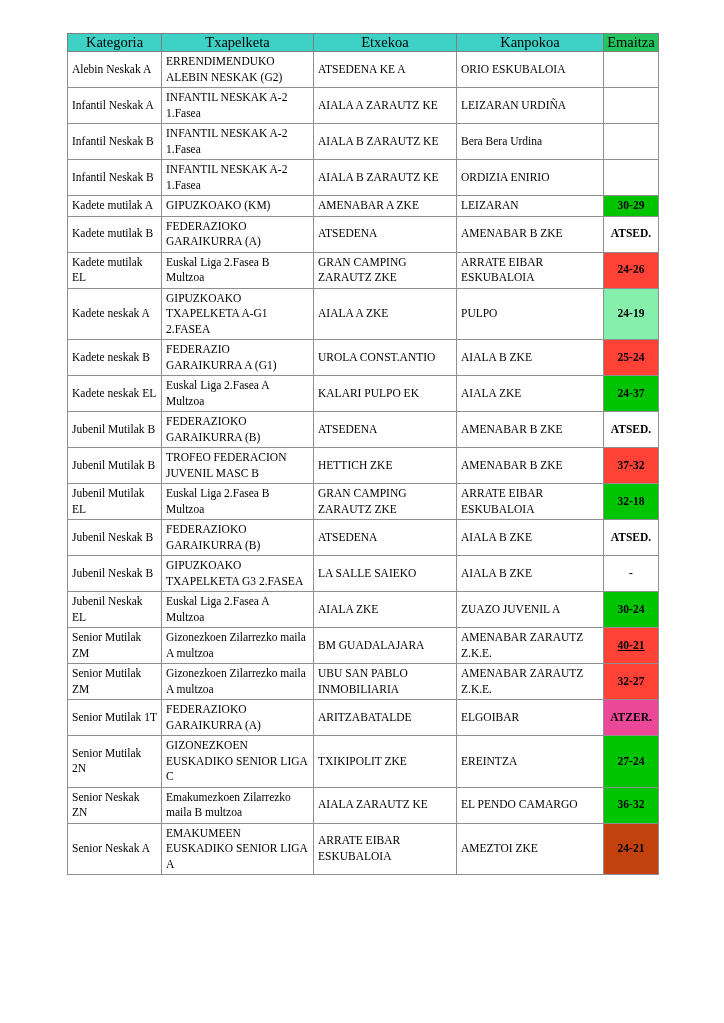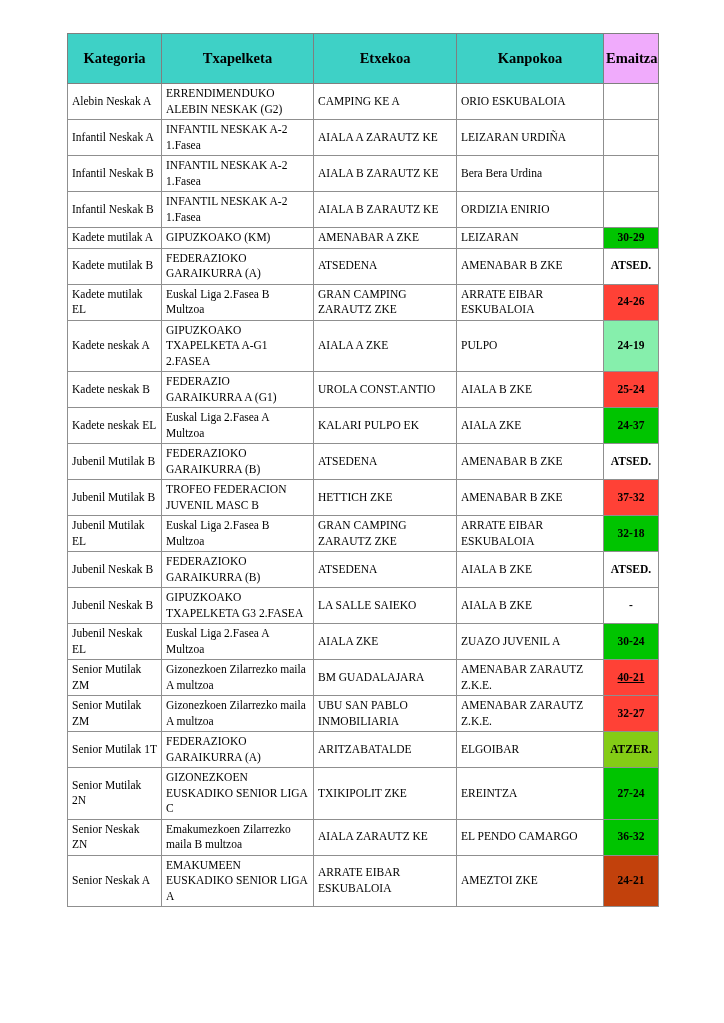--- a/index.html
+++ b/index.html
@@ -20,23 +20,23 @@
     position: absolute;
     left: 67px;
     top: 33px;
     width: 591px;
     border-collapse: collapse;
     table-layout: fixed;
   }
   table.results th {
     border: 1px solid #7f7f7f;
     font-size: 14.5px;
-    font-weight: bold;
+    font-weight: normal;
     text-align: center;
-    padding: 16px 2px;
+    padding: 0 2px;
   }
   table.results td {
     border: 1px solid #8f8f8f;
     font-size: 11.5px;
     line-height: 15.5px;
     padding: 2px 4px;
     vertical-align: middle;
     word-wrap: break-word;
   }
   td.emaitza {
@@ -61,28 +61,28 @@
       <col class="c-etxekoa">
       <col class="c-kanpokoa">
       <col class="c-emaitza">
     </colgroup>
     <thead>
       <tr>
         <th style="background: rgb(62, 209, 198);">Kategoria</th>
         <th style="background: rgb(62, 209, 198);">Txapelketa</th>
         <th style="background: rgb(62, 209, 198);">Etxekoa</th>
         <th style="background: rgb(62, 209, 198);">Kanpokoa</th>
-        <th style="background: #f0abfc;">Emaitza</th>
+        <th style="background: #22c55e;">Emaitza</th>
       </tr>
     </thead>
     <tbody>
         <tr>
           <td class="cell kategoria">Alebin Neskak A</td>
           <td class="cell txapelketa">ERRENDIMENDUKO ALEBIN NESKAK (G2)</td>
-          <td class="cell etxekoa">CAMPING KE A</td>
+          <td class="cell etxekoa">ATSEDENA KE A</td>
           <td class="cell kanpokoa">ORIO ESKUBALOIA</td>
           <td class="emaitza" style="background: rgb(255, 255, 255);"></td>
         </tr>
         <tr>
           <td class="cell kategoria">Infantil Neskak A</td>
           <td class="cell txapelketa">INFANTIL NESKAK A-2 1.Fasea</td>
           <td class="cell etxekoa">AIALA A ZARAUTZ KE</td>
           <td class="cell kanpokoa">LEIZARAN URDIÑA</td>
           <td class="emaitza" style="background: rgb(255, 255, 255);"></td>
         </tr>
@@ -196,21 +196,21 @@
           <td class="cell txapelketa">Gizonezkoen Zilarrezko maila A multzoa</td>
           <td class="cell etxekoa">UBU SAN PABLO INMOBILIARIA</td>
           <td class="cell kanpokoa">AMENABAR ZARAUTZ Z.K.E.</td>
           <td class="emaitza" style="background: rgb(255, 65, 54);">32-27</td>
         </tr>
         <tr>
           <td class="cell kategoria">Senior Mutilak 1T</td>
           <td class="cell txapelketa">FEDERAZIOKO GARAIKURRA (A)</td>
           <td class="cell etxekoa">ARITZABATALDE</td>
           <td class="cell kanpokoa">ELGOIBAR</td>
-          <td class="emaitza" style="background: #84cc16;">ATZER.</td>
+          <td class="emaitza" style="background: #ec4899;">ATZER.</td>
         </tr>
         <tr>
           <td class="cell kategoria">Senior Mutilak 2N</td>
           <td class="cell txapelketa">GIZONEZKOEN EUSKADIKO SENIOR LIGA C</td>
           <td class="cell etxekoa">TXIKIPOLIT ZKE</td>
           <td class="cell kanpokoa">EREINTZA</td>
           <td class="emaitza" style="background: rgb(0, 196, 0);">27-24</td>
         </tr>
         <tr>
           <td class="cell kategoria">Senior Neskak ZN</td>

